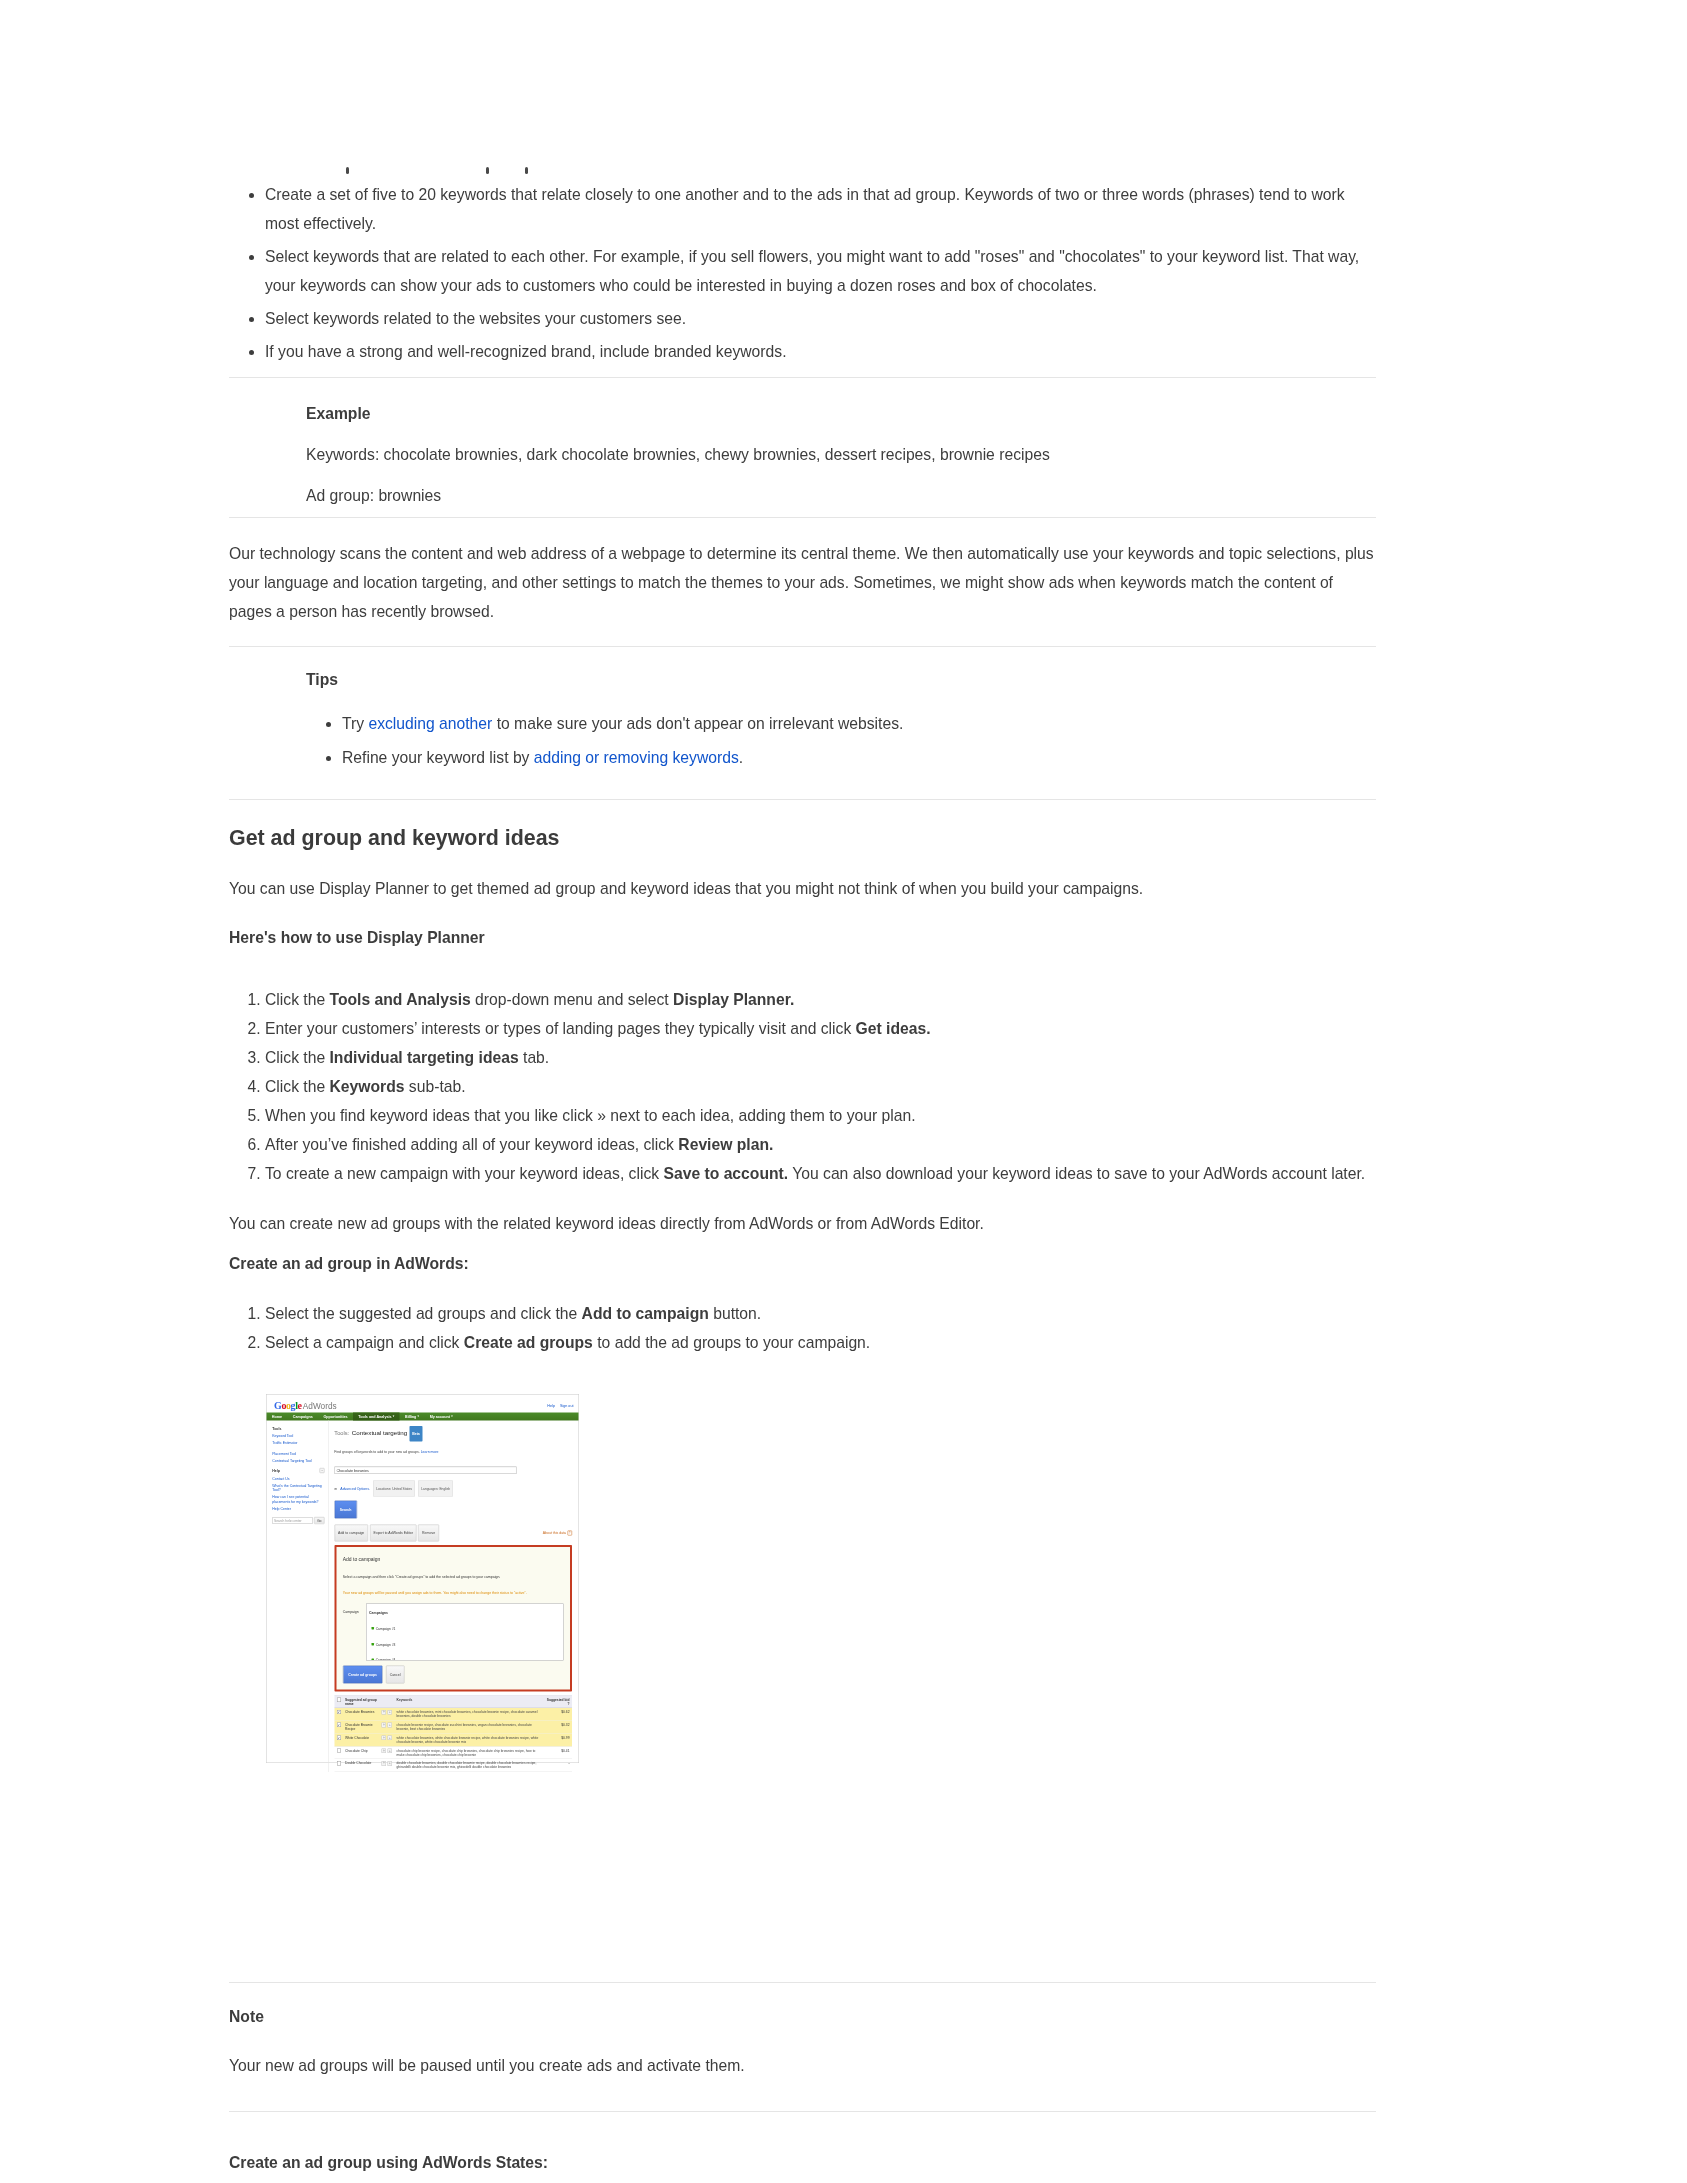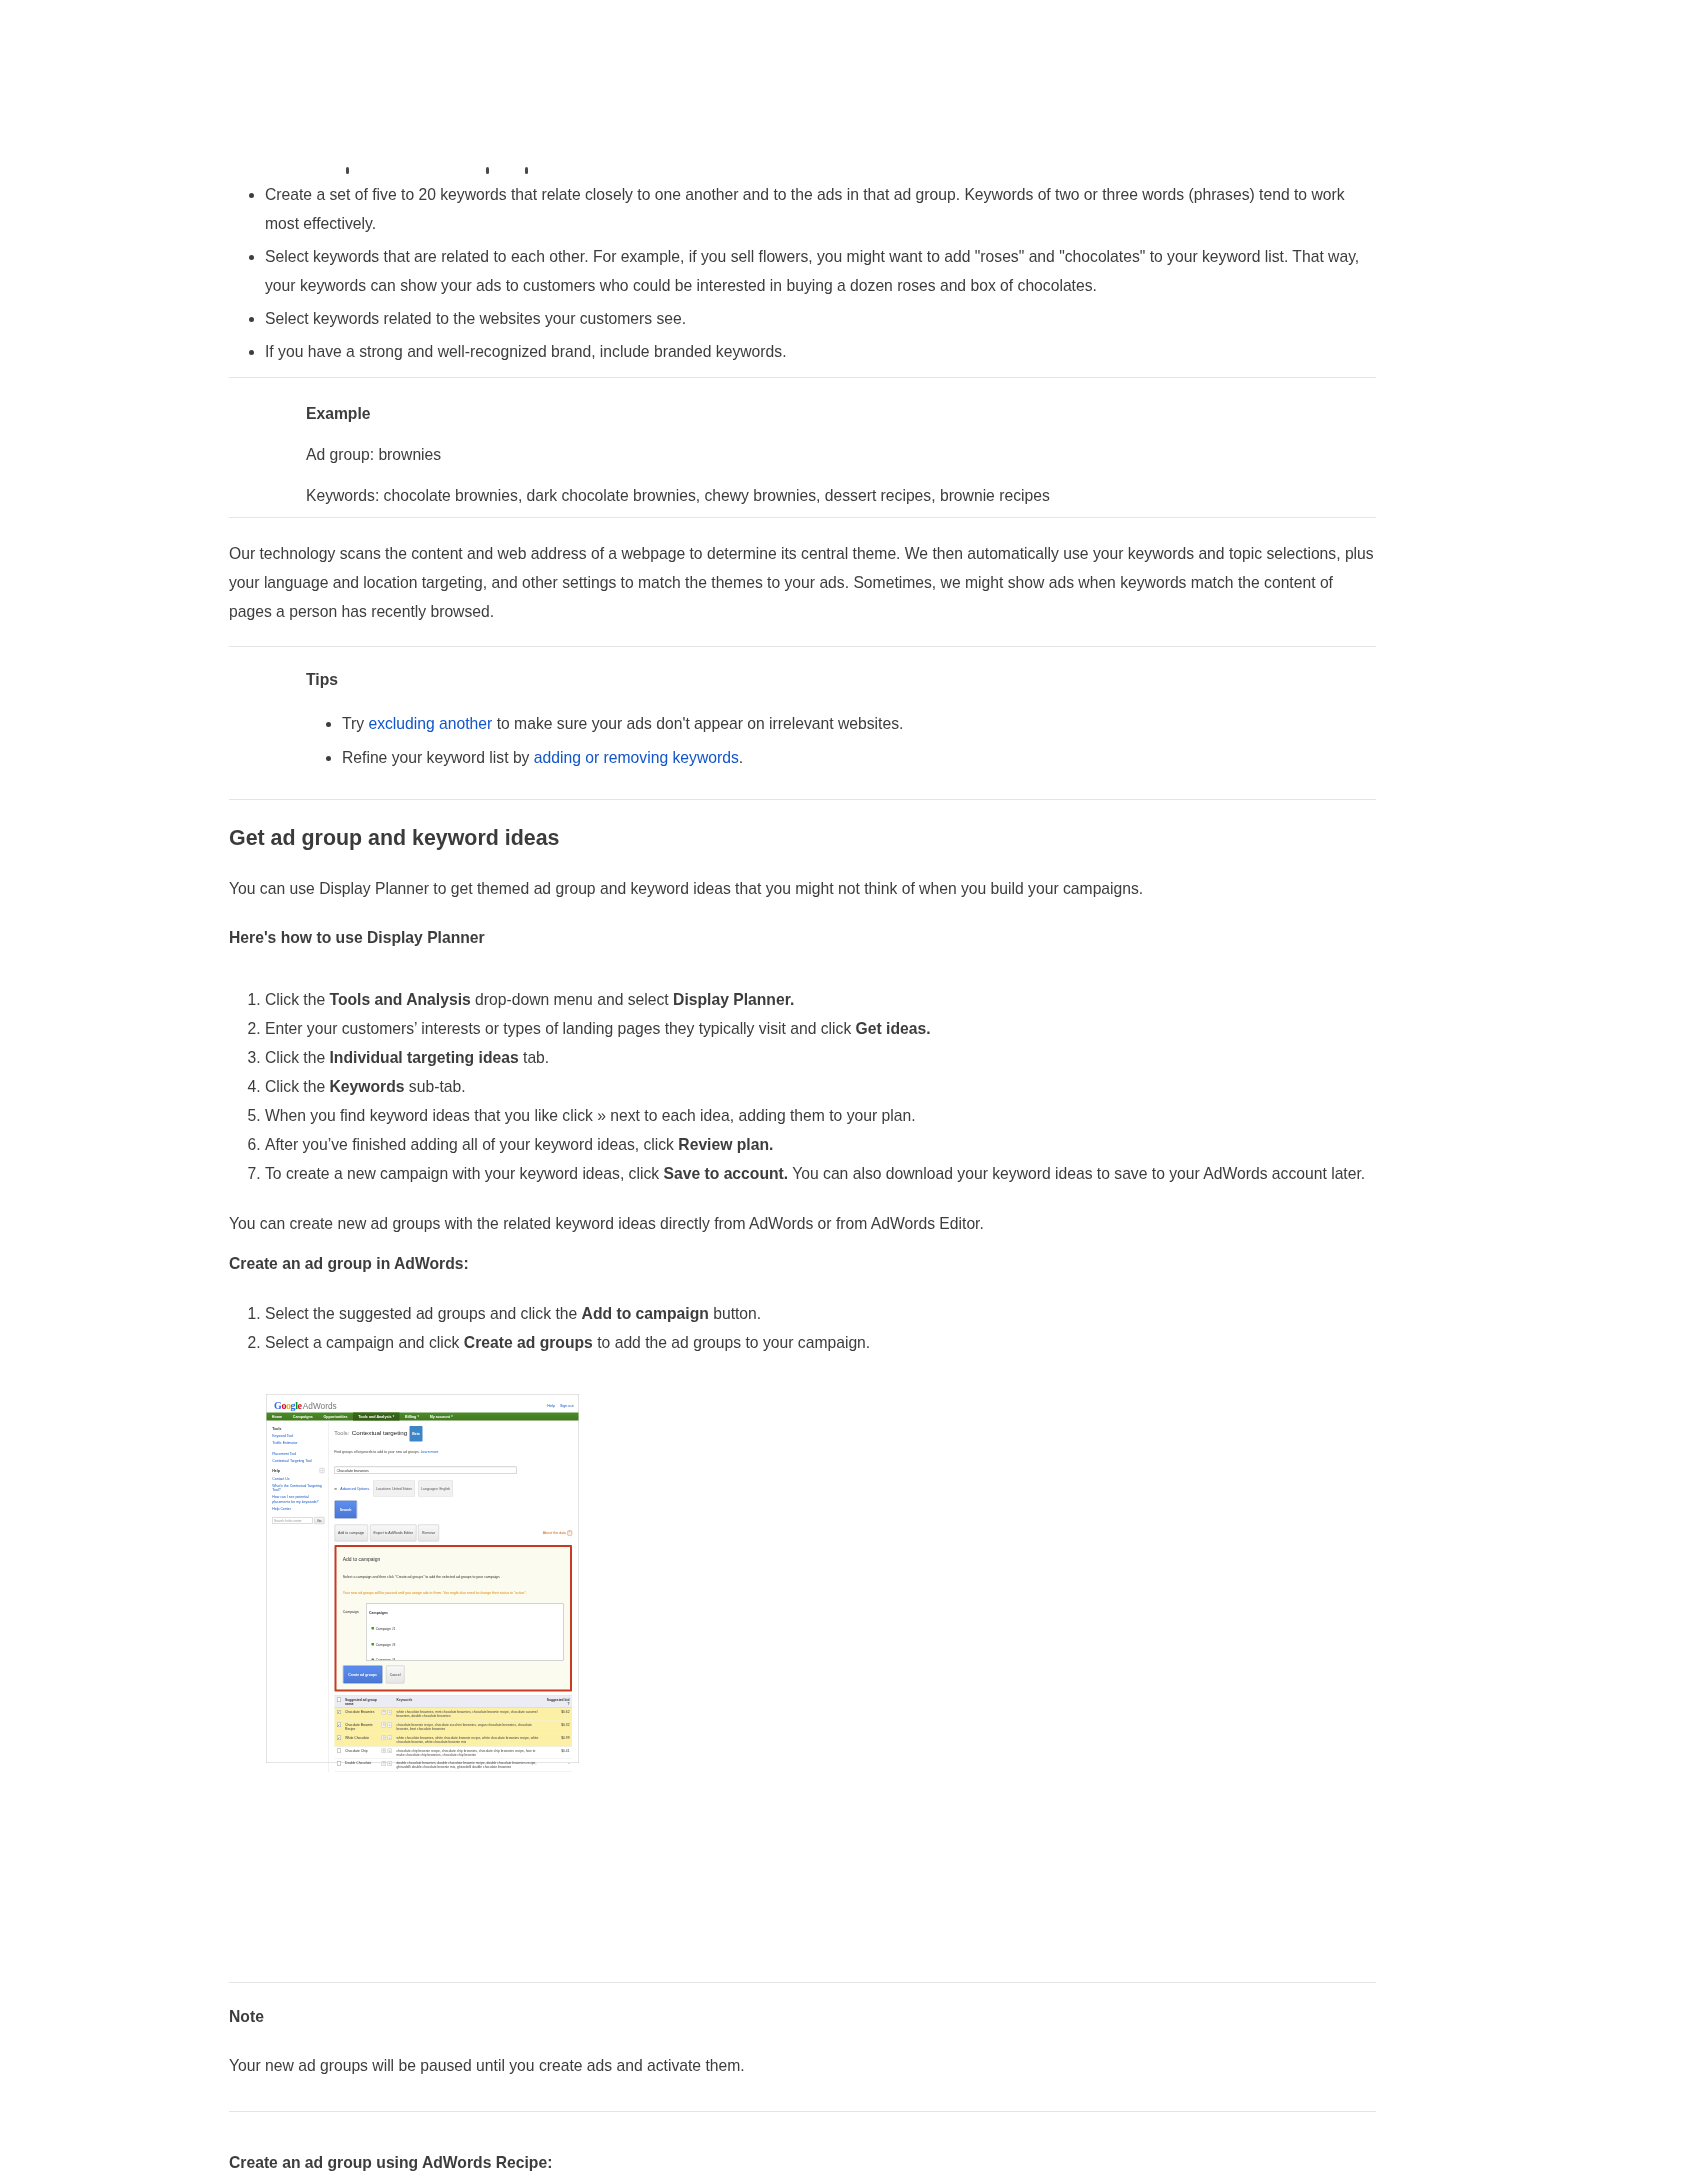--- a/index.html
+++ b/index.html
@@ -122,22 +122,22 @@
   <li>Create a set of five to 20 keywords that relate closely to one another and to the ads in that ad group. Keywords of two or three words (phrases) tend to work most effectively.</li>
       <li>Select keywords that are related to each other. For example, if you sell flowers, you might want to add "roses" and "chocolates" to your keyword list. That way, your keywords can show your ads to customers who could be interested in buying a dozen roses and box of chocolates.</li>
       <li>Select keywords related to the websites your customers see.</li>
       <li>If you have a strong and well-recognized brand, include branded keywords.</li>
     </ul>
 
   <hr class="rule r1">
 
   <div class="inset">
     <div class="inset-title">Example</div>
+    <p>Keywords: chocolate brownies, dark chocolate brownies, chewy brownies, dessert recipes, brownie recipes</p>
     <p>Ad group: brownies</p>
-    <p>Keywords: chocolate brownies, dark chocolate brownies, chewy brownies, dessert recipes, brownie recipes</p>
   </div>
 
   <hr class="rule">
 
   <p class="para">Our technology scans the content and web address of a webpage to determine its central theme. We then automatically use your keywords and topic selections, plus your language and location targeting, and other settings to match the themes to your ads. Sometimes, we might show ads when keywords match the content of pages a person has recently browsed.</p>
 
   <hr class="rule r3">
 
   <div class="inset tips">
     <div class="inset-title">Tips</div>
@@ -396,16 +396,16 @@
     </div>
   </div>
 
   <hr class="rule r5">
 
   <p class="bold-head note-t">Note</p>
   <p class="note-body">Your new ad groups will be paused until you create ads and activate them.</p>
 
   <hr class="rule r6">
 
-  <p class="bold-head editor">Create an ad group using AdWords Recipe:</p>
+  <p class="bold-head editor">Create an ad group using AdWords States:</p>
 
 </div>
 
 
 </body></html>

